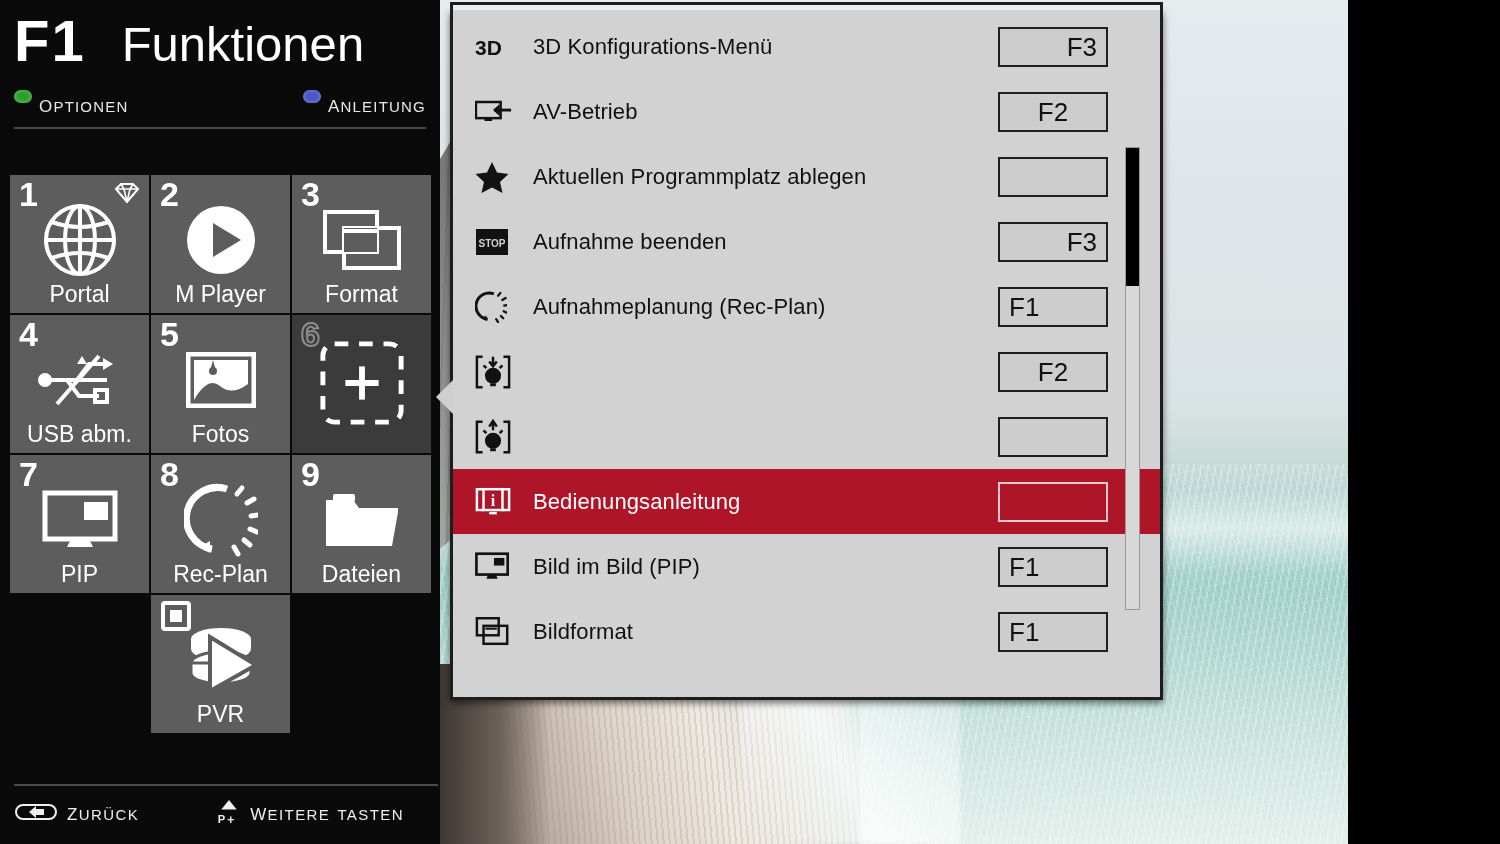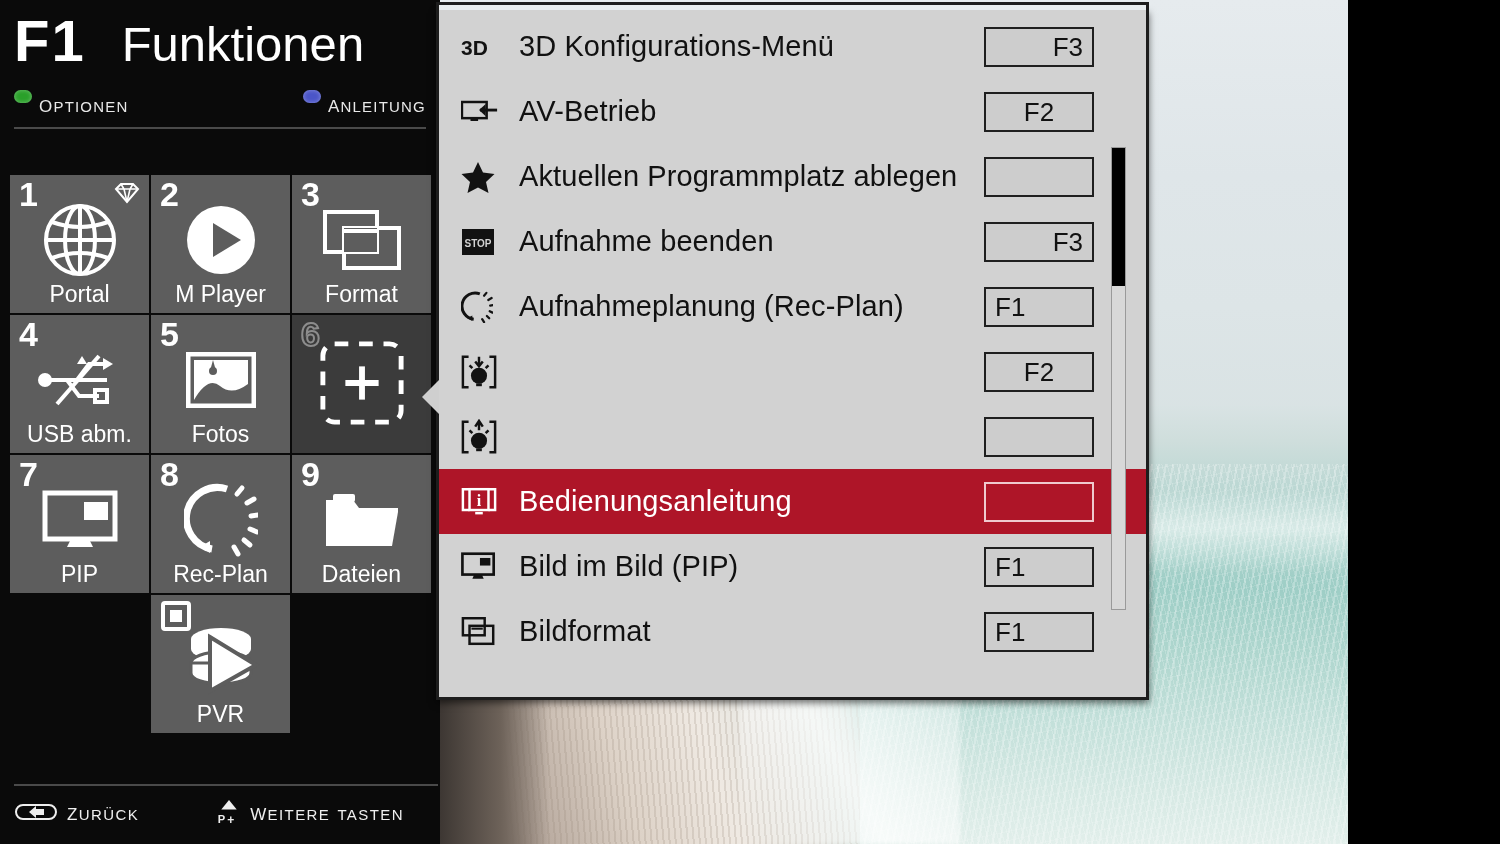--- a/index.html
+++ b/index.html
@@ -252,21 +252,21 @@
     font-variant: small-caps;
     text-transform: lowercase;
     letter-spacing: 1.4px;
     margin-left: 9px;
   }
   .bb-text::first-letter { font-size: 24px; }
 
   
   #menu {
     position: absolute;
-    left: 436px; top: 10px;
+    left: 450px; top: 10px;
     width: 713px; height: 690px;
     background: #d2d2d2;
     border: 3px solid #1d1d1d;
     border-top: none;
     box-shadow: 0 3px 7px rgba(0,0,0,.55);
     z-index: 10;
   }
   #menu::before {  
     content: "";
     position: absolute; left: -3px; right: -3px; top: -8px;
@@ -302,21 +302,21 @@
   .mrow.active { background: #ae1528; }
   .mrow .micon {
     width: 46px;
     min-width: 46px;
     height: 42px;
     display: flex; align-items: center; justify-content: flex-start;
     color: #121212;
   }
   .mrow.active .micon { color: #fff; }
   .mrow .mlabel {
-    font-size: 29px;
+    font-size: 22px;
     color: #111;
     font-weight: 400;
     white-space: nowrap;
     letter-spacing: .1px;
     margin-left: 12px;
   }
   .mrow.active .mlabel { color: #ffffff; }
 
   .fkey {
     position: absolute;

